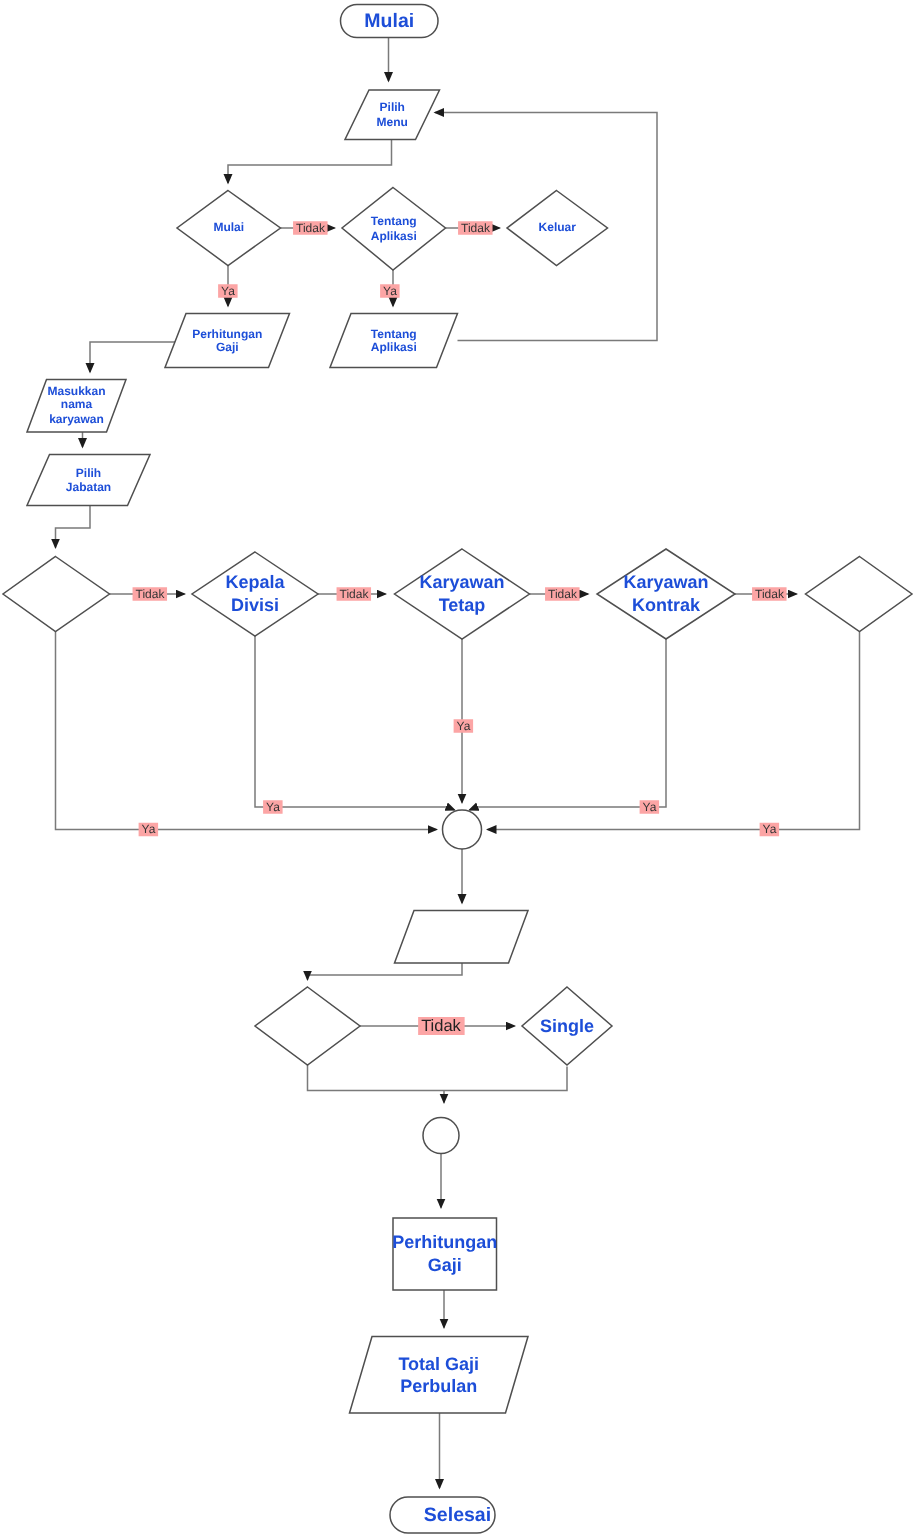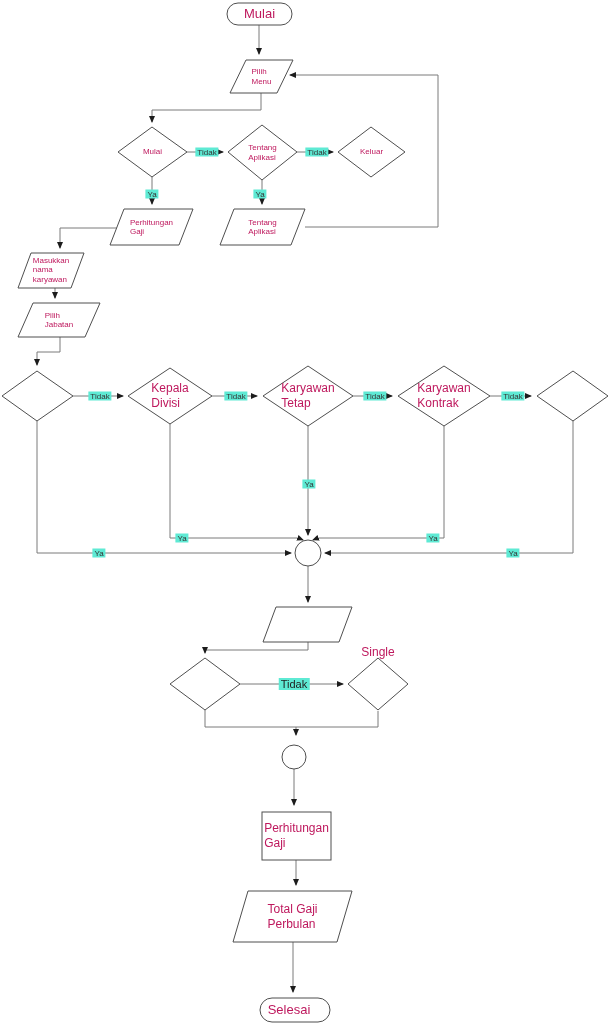--- a/index.html
+++ b/index.html
@@ -3,28 +3,28 @@
 <meta charset="utf-8">
 <style>
   html,body{margin:0;padding:0;background:#ffffff;}
   .canvas{
     position:relative;width:610px;height:1024px;background:#ffffff;
     font-family:"Liberation Sans", sans-serif;color:#212121;overflow:hidden;
   }
   svg.layer{position:absolute;left:0;top:0;}
   .lbl{
     position:absolute;display:flex;align-items:center;justify-content:center;
-    white-space:pre-line;line-height:1.18;color:#be185d;
+    text-align:center;white-space:pre-line;line-height:1.18;color:#1d4ed8;font-weight:bold;
   }
   .fs8{font-size:8px;}
   .fs12{font-size:12px;line-height:1.25;}
   .fs13{font-size:13px;}
   .elbl{
     position:absolute;transform:translate(-50%,-50%);
-    background:#5eead4;padding:0 2px;font-size:8px;color:#333;white-space:nowrap;
+    background:#fca5a5;padding:0 2px;font-size:8px;color:#333;white-space:nowrap;
   }
   .elbl.big{font-size:11px;color:#212121;}
 </style>
 </head>
 <body>
 
 <div class="canvas">
 
   <svg class="layer" width="610" height="1024" viewBox="0 0 610 1024">
     <defs>
@@ -104,26 +104,26 @@
 nama
 karyawan</div>
   <div class="lbl fs8" style="left:18px;top:303px;width:82px;height:34px;">Pilih
 Jabatan</div>
   <div class="lbl fs12" style="left:128px;top:368px;width:84px;height:56px;">Kepala
 Divisi</div>
   <div class="lbl fs12" style="left:263px;top:366px;width:90px;height:60px;">Karyawan
 Tetap</div>
   <div class="lbl fs12" style="left:398px;top:366px;width:92px;height:60px;">Karyawan
 Kontrak</div>
-  <div class="lbl fs12" style="left:348px;top:626px;width:60px;height:52px;">Single</div>
+  <div class="lbl fs12" style="left:348px;top:658px;width:60px;height:52px;">Single</div>
   <div class="lbl fs12" style="left:262px;top:812px;width:69px;height:48px;">Perhitungan
 Gaji</div>
   <div class="lbl fs12" style="left:233px;top:891px;width:119px;height:51px;">Total Gaji
 Perbulan</div>
-  <div class="lbl fs13" style="left:244px;top:998px;width:90px;height:24px;border-radius:12px;">Selesai</div>
+  <div class="lbl fs13" style="left:260px;top:998px;width:90px;height:24px;border-radius:12px;">Selesai</div>
 
   <div class="elbl" style="left:207px;top:152px;">Tidak</div>
   <div class="elbl" style="left:317px;top:152px;">Tidak</div>
   <div class="elbl" style="left:152px;top:194px;">Ya</div>
   <div class="elbl" style="left:260px;top:194px;">Ya</div>
   <div class="elbl" style="left:100px;top:396px;">Tidak</div>
   <div class="elbl" style="left:236px;top:396px;">Tidak</div>
   <div class="elbl" style="left:375px;top:396px;">Tidak</div>
   <div class="elbl" style="left:513px;top:396px;">Tidak</div>
   <div class="elbl" style="left:309px;top:484px;">Ya</div>

